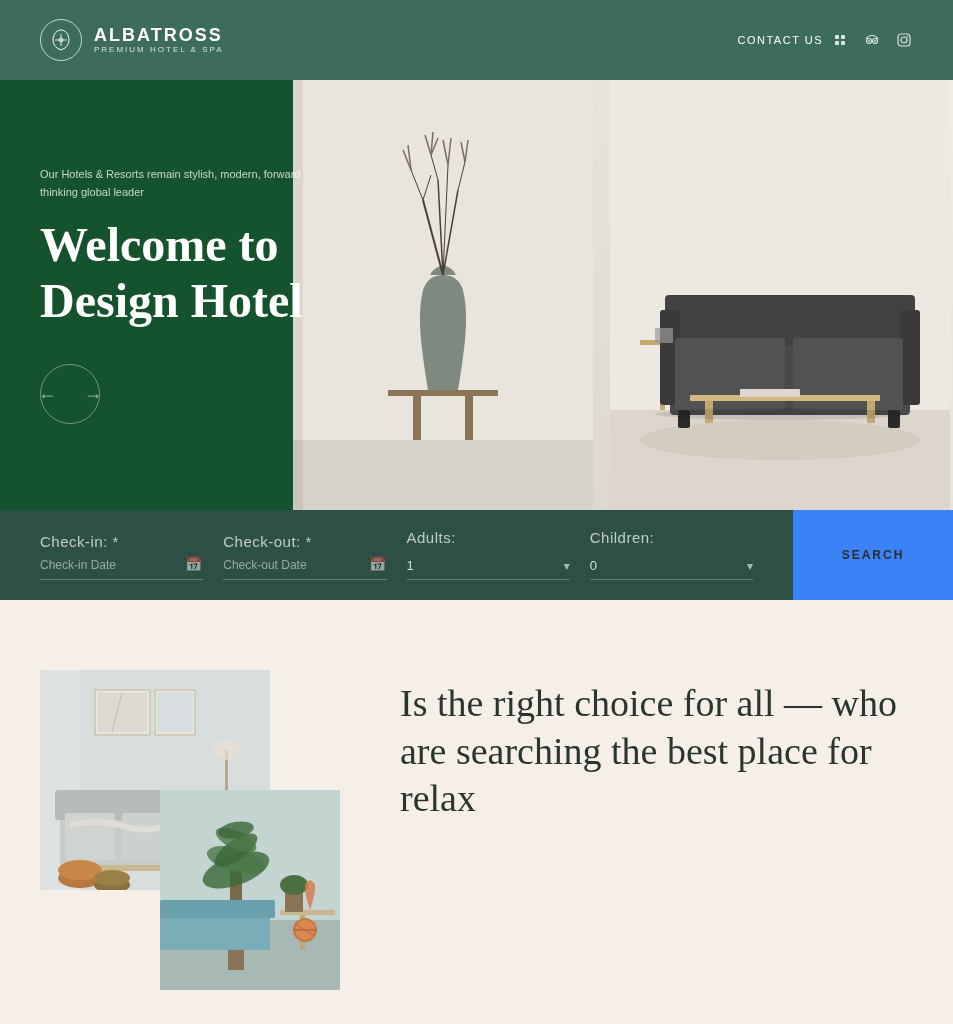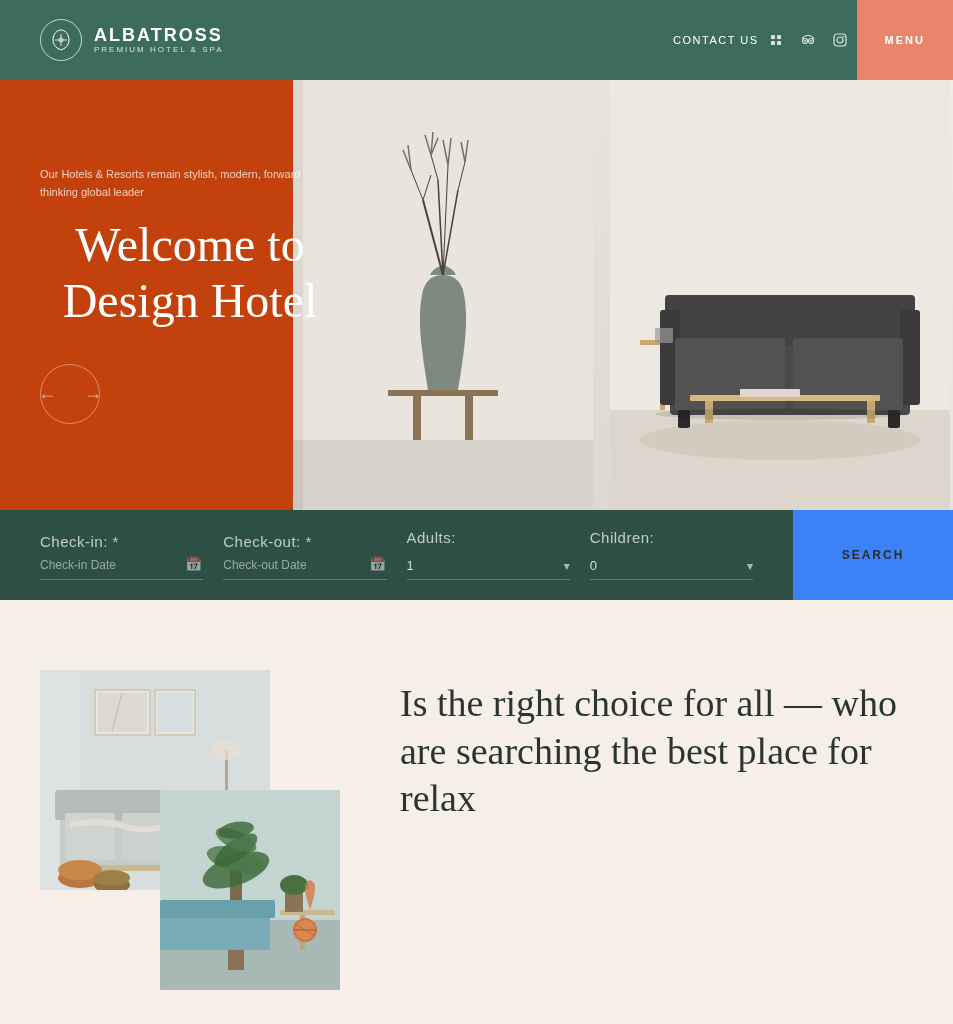--- a/index.html
+++ b/index.html
@@ -81,21 +81,21 @@
       font-family: Arial, sans-serif;
       font-size: 11px;
       letter-spacing: 2px;
       font-weight: 600;
       cursor: pointer;
       margin-right: -40px;
     }
 
     
     .hero {
-      background: #c2410c;
+      background: #14532d;
       position: relative;
       height: 430px;
       overflow: hidden;
     }
     .hero-content {
       position: absolute;
       left: 40px;
       top: 0;
       bottom: 0;
       width: 300px;
@@ -107,24 +107,23 @@
     .hero-subtitle {
       color: rgba(255,255,255,0.75);
       font-family: Arial, sans-serif;
       font-size: 11px;
       line-height: 1.6;
       margin-bottom: 16px;
     }
     .hero-title {
       color: white;
       font-size: 48px;
-      font-weight: 400;
+      font-weight: 700;
       line-height: 1.15;
       margin-bottom: 36px;
-      text-align: center;
     }
     .hero-nav {
       display: flex;
       align-items: center;
       gap: 20px;
     }
     .hero-nav-circle {
       width: 60px;
       height: 60px;
       border: 1px solid rgba(255,255,255,0.4);
@@ -384,21 +383,20 @@
         </svg>
       </span>
       <span class="social-icon">
         <svg width="16" height="16" viewBox="0 0 16 16" fill="none">
           <rect x="2" y="2" width="12" height="12" rx="3" stroke="white" stroke-width="1.2" opacity="0.8"></rect>
           <circle cx="8" cy="8" r="3" stroke="white" stroke-width="1.2" opacity="0.8"></circle>
           <circle cx="11.5" cy="4.5" r="0.8" fill="white" opacity="0.8"></circle>
         </svg>
       </span>
     </div>
-    <button class="menu-btn">MENU</button>
   </div>
 </header>
 
 <section class="hero">
 
   <svg class="leaf-deco" style="right:-50px;top:-30px;width:500px;height:550px;" viewBox="0 0 500 550">
     <g fill="white" opacity="1">
       <ellipse cx="350" cy="200" rx="120" ry="40" transform="rotate(-30 350 200)"></ellipse>
       <ellipse cx="320" cy="280" rx="140" ry="35" transform="rotate(20 320 280)"></ellipse>
       <ellipse cx="380" cy="150" rx="100" ry="30" transform="rotate(-50 380 150)"></ellipse>

